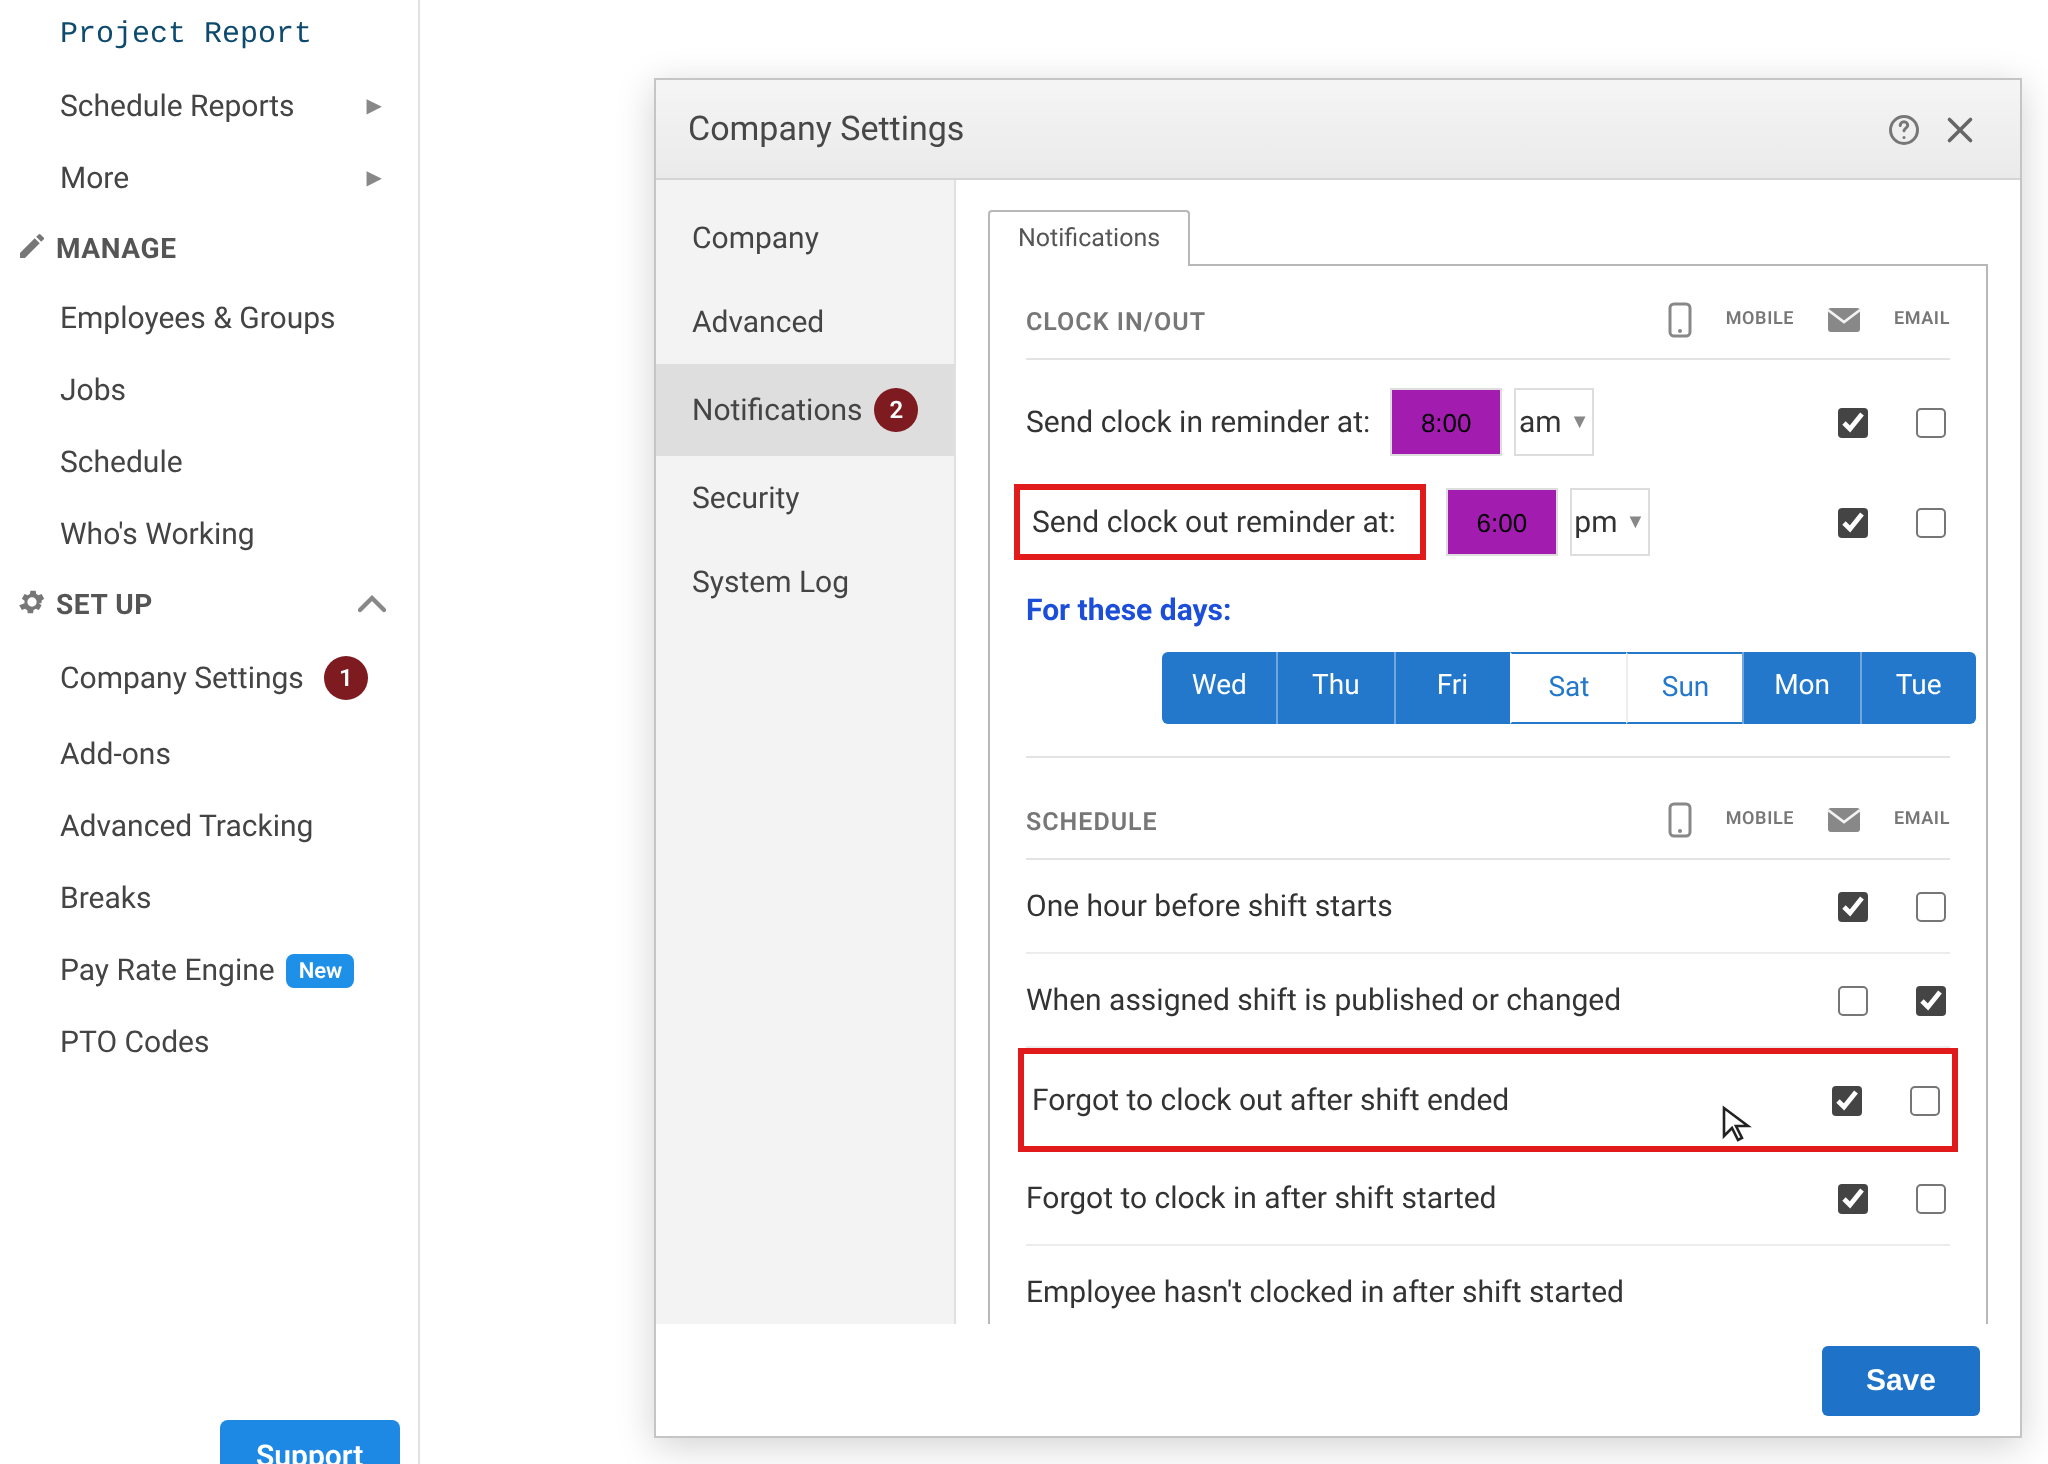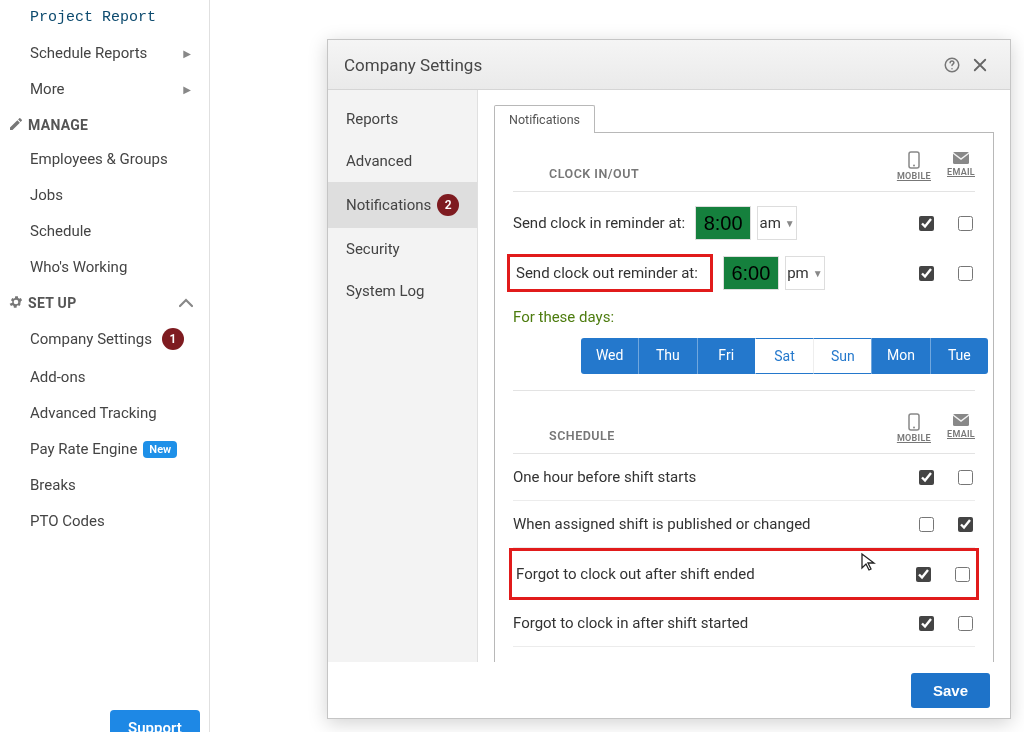--- a/index.html
+++ b/index.html
@@ -79,39 +79,39 @@
 .modal-nav-item { padding: 12px 18px; color:#444; cursor:pointer; display:flex; align-items:center; font-size:15px; }
 .modal-nav-item.active { background:#dedede; }
 .modal-content { flex:1; padding: 14px 16px 0 16px; overflow:hidden; position:relative; }
 
 
 .tab-row { display:flex; }
 .tab { border:1px solid #b8b8b8; border-bottom:none; background:#fff; padding:6px 14px; font-size:12.5px; border-radius:2px 2px 0 0; color:#555; position:relative; top:1px; z-index:2; }
 .panel {
   border:1px solid #b8b8b8; height: 558px; padding: 18px 18px 0 18px; overflow:hidden;
 }
-.section-head { font-size:12.5px; letter-spacing:.5px; color:#777; font-weight:600; display:flex; align-items:flex-end;margin-left:36px; }
+.section-head { font-size:12.5px; letter-spacing:.5px; color:#777; font-weight:600; display:flex; align-items:flex-end; }
 .col-icons { margin-left:auto; display:flex; gap:16px; }
-.col-ic { display:flex; flex-direction:column; align-items:center; gap:2px; color:#777;text-decoration:underline; }
+.col-ic { display:flex; flex-direction:row; align-items:center; gap:16px; color:#777; }
 .col-ic .lbl { font-size:9px; letter-spacing:.3px; }
 .divider { height:1px; background:#e3e3e3; margin: 10px 0 0 0; }
 
 .row { display:flex; align-items:center; padding: 14px 0; border-bottom:1px solid #ececec; font-size:15px; color:#333; }
 .row.noborder { border-bottom:none; padding-bottom:6px; }
 .row .rtxt { flex:1; }
 .checks { display:flex; gap:24px; margin-left:auto; padding-right:2px; }
 input[type=checkbox]{ width:15px; height:15px; cursor:pointer; accent-color:#444; }
 
-.time-input { width:56px; height:34px; border:1px solid #ddd; text-align:center; font-size:20px; margin-left:10px; background:#15803d; }
+.time-input { width:56px; height:34px; border:1px solid #ddd; text-align:center; font-size:13px; margin-left:10px; background:#a21caf; }
 .time-sel { width:40px; height:34px; border:1px solid #ddd; display:inline-flex; align-items:center; justify-content:center; gap:4px; margin-left:6px; font-size:15px; background:#fff; cursor:pointer; }
 .time-sel .caret { font-size:10px; color:#888; }
 
 .red-box { border:3px solid #e11b1b; }
 
-.days-label { font-size:15px; color:#4d7c0f; padding-top:6px; }
+.days-label { font-size:15px; color:#1d4ed8; padding-top:6px;font-weight:bold; }
 .day-row { display:flex; margin:12px 0 2px 68px; width:407px; border-radius:3px; }
 .day { flex:1; text-align:center; padding:9px 0; font-size:14px; cursor:pointer; }
 .day.on { background:#2478cc; color:#ffffff; }
 .day.on.left { border-radius:3px 0 0 3px; }
 .day.on.right { border-radius:0 3px 3px 0; }
 .day.off { background:#fff; color:#2478cc; border-top:1px solid #2478cc; border-bottom:1px solid #2478cc; }
 .day + .day { border-left:1px solid rgba(255,255,255,.35); }
 .day.off + .day.off { border-left:1px solid #eee; }
 
 .modal-footer { height:56px; display:flex; align-items:center; justify-content:flex-end; padding-right:20px; }
@@ -176,25 +176,25 @@
       <span>Company Settings</span>
       <span class="badge-step">1</span>
     </div>
   <div class="nav-item">
       <span>Add-ons</span>
     </div>
   <div class="nav-item">
       <span>Advanced Tracking</span>
     </div>
   <div class="nav-item">
+      <span>Breaks</span>
+    </div>
+  <div class="nav-item">
       <span>Pay Rate Engine</span>
       <span class="badge-new">New</span>
-    </div>
-  <div class="nav-item">
-      <span>Breaks</span>
     </div>
   <div class="nav-item">
       <span>PTO Codes</span>
     </div>
 
   <div class="support-btn">Support</div>
 </div>
 
 <div class="modal">
   <div class="modal-header">
@@ -210,21 +210,21 @@
     <span class="icon-btn">
       <svg class="ic18" viewBox="0 0 24 24" stroke="#666" stroke-width="2.4" stroke-linecap="round">
           <path d="M5 5l14 14M19 5L5 19"></path>
         </svg>
     </span>
   </div>
 
   <div class="modal-body">
     <div class="modal-nav">
       <div class="modal-nav-item">
-          <span>Reports</span>
+          <span>Company</span>
         </div>
       <div class="modal-nav-item">
           <span>Advanced</span>
         </div>
       <div class="modal-nav-item active">
           <span>Notifications</span>
           <span class="badge-step" style="margin-left:6px">2</span>
         </div>
       <div class="modal-nav-item">
           <span>Security</span>

